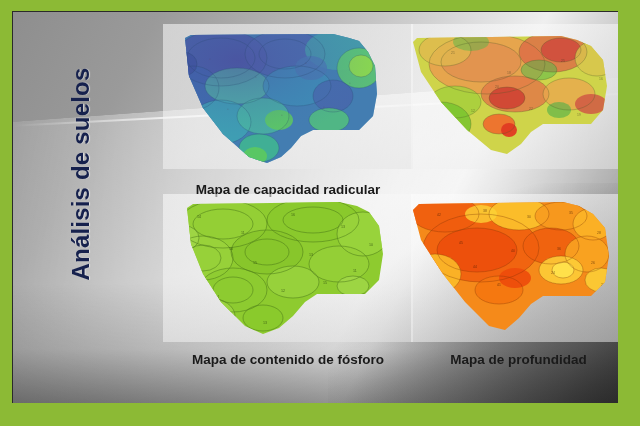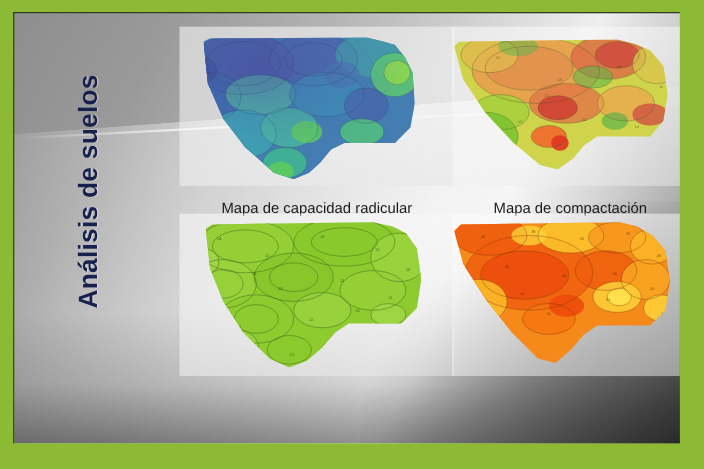--- a/index.html
+++ b/index.html
@@ -39,21 +39,21 @@
   #title-wrap{position:absolute;left:-52px;top:142px;width:240px;height:40px;
               transform:rotate(-90deg);transform-origin:center center;}
   #title{font-size:24px;font-weight:bold;color:#16214d;letter-spacing:.2px;
          text-align:center;white-space:nowrap;line-height:40px;
          text-shadow:0 1px 1px rgba(255,255,255,.55);}
 
   
   .cell{position:absolute;}
   .cell-map{position:relative;width:100%;overflow:hidden;}
   .cap{text-align:center;color:#1a1a1a;font-size:13.5px;line-height:15.5px;
-       white-space:nowrap;}
+       white-space:nowrap;font-weight:bold;}
   .cap.two{white-space:normal;}
 
   
   .pts{position:absolute;left:0;top:0;width:100%;height:100%;
        background-image:
         linear-gradient(rgba(120,120,130,.55) 1px,transparent 1px),
         linear-gradient(90deg,rgba(120,120,130,.55) 1px,transparent 1px);
        background-size:30px 30px,30px 30px;
        -webkit-mask-image:
         repeating-linear-gradient(0deg,#000 0 5px,transparent 5px 30px),
@@ -210,21 +210,20 @@
               <text x="188" y="56">16</text>
                 <text x="60" y="88">12</text>
                 <text x="118" y="86">22</text>
               <text x="24" y="118">9</text>
                 <text x="166" y="92">19</text>
                 <text x="84" y="64">20</text>
             </g>
           </g>
         </svg>
       </div>
-      <div class="cap" style="margin-top:13px;">Mapa de compactación</div>
     </div>
 
     <div class="cell" style="left:150px;top:182px;width:250px;">
       <div class="cell-map" style="height:148px;">
         <div class="ptsbg"></div>
         <div class="pts"></div>
         <svg class="mapsvg" width="250" height="148" viewBox="0 0 250 148">
           <defs>
             <clipPath id="fld3">
               <path d="M24,14 L30,10 L176,8 L194,12 L206,18 L216,32 L220,60 L216,86 L202,100
@@ -277,20 +276,21 @@
               <text x="52" y="104">14</text>
                 <text x="118" y="98">12</text>
                 <text x="40" y="128">9</text>
               <text x="100" y="130">13</text>
                 <text x="160" y="90">15</text>
                 <text x="66" y="56">10</text>
             </g>
           </g>
         </svg>
       </div>
+      <div class="cap" style="margin-top:10px;">Mapa de contenido de fósforo</div>
     </div>
 
     <div class="cell" style="left:398px;top:182px;width:215px;">
       <div class="cell-map" style="height:148px;">
         <div class="ptsbg"></div>
         <div class="pts"></div>
         <svg class="mapsvg" width="215" height="148" viewBox="0 0 215 148">
           <defs>
             <clipPath id="fld4">
               <path d="M2,16 L8,10 L152,8 L168,12 L182,20 L194,34 L198,62 L194,88 L180,102
@@ -348,17 +348,18 @@
                 <text x="86" y="92">41</text>
                 <text x="140" y="80">24</text>
               <text x="32" y="118">29</text>
                 <text x="190" y="92">27</text>
                 <text x="62" y="74">44</text>
             </g>
           </g>
         </svg>
       </div>
       <div class="cap two" style="margin-top:10px;">
+        <div>Mapa de profundidad</div>
       </div>
     </div>
 
   </div>
 </div>
 
 </body></html>

